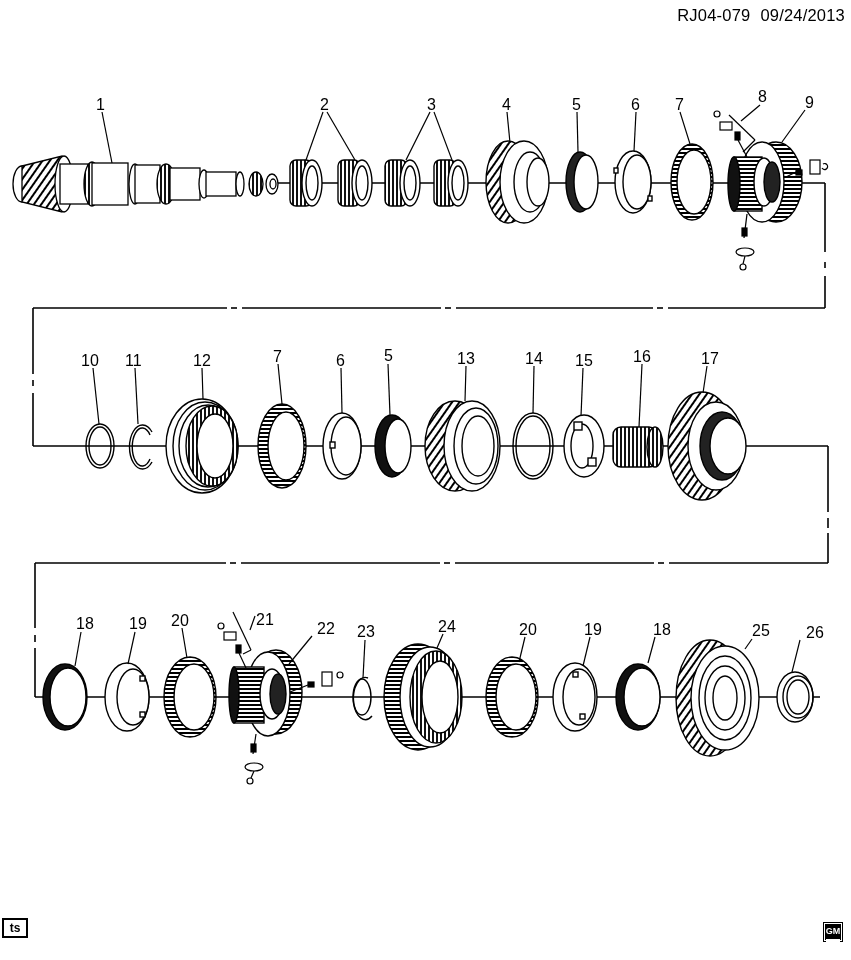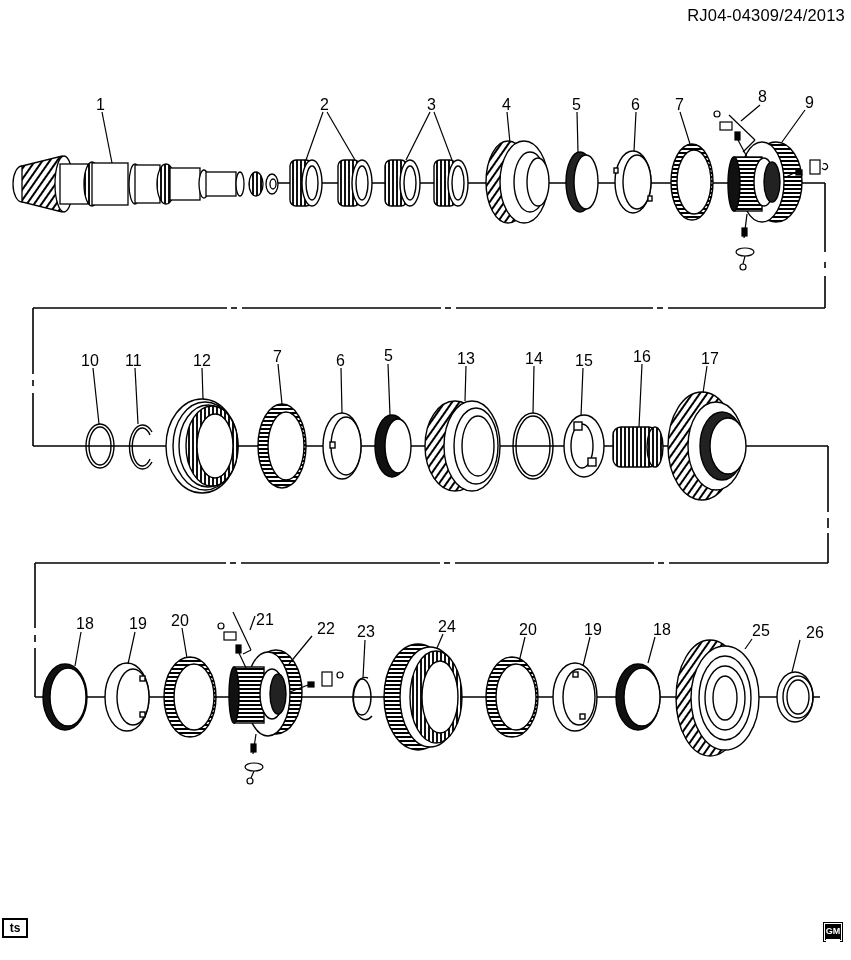--- a/index.html
+++ b/index.html
@@ -1,37 +1,37 @@
 <!DOCTYPE html>
 <html><head>
 <meta charset="utf-8">
 <style>
   html, body { margin: 0; padding: 0; background: #ffffff; }
   body { width: 851px; height: 960px; position: relative; overflow: hidden;
          font-family: "Liberation Sans", sans-serif; color: #000; }
   .header { position: absolute; top: 6px; right: 6px; font-size: 16.5px; letter-spacing: 0.2px; }
-  .header span + span { }
+  .header span + span { margin-left: 10px; }
   svg.diagram { position: absolute; left: 0; top: 0; }
   .callout { font-family: "Liberation Sans", sans-serif; font-size: 16px; fill: #000; }
   .ts-box { position: absolute; left: 2px; top: 918px; width: 22px; height: 16px;
             border: 2px solid #000; font-size: 12px; line-height: 16px; text-align: center; font-weight: bold; }
   .gm-logo { position: absolute; left: 823px; top: 922px; width: 20px; height: 20px;
              border: 1.5px solid #000; background: #fff; box-sizing: border-box; }
   .gm-logo .gm-inner { position: absolute; left: 1px; top: 1px; right: 1px; bottom: 1px;
              background: #000; color: #fff; font-size: 9px; font-weight: bold;
              text-align: center; line-height: 14px; }
   .gm-logo .gm-bar { position: absolute; left: 2px; right: 2px; top: 16px; height: 1px; background: #fff; }
   .gm-logo .gm-sub { position: absolute; left: 2px; right: 2px; top: 18px; height: 5px;
              border: 1px solid #fff; box-sizing: border-box; }
 </style>
 </head>
 <body>
 
 <div class="header">
-  <span>RJ04-043</span><span>09/24/2013</span>
+  <span>RJ04-079</span><span>09/24/2013</span>
 </div>
 
 <svg class="diagram" width="851" height="960" viewBox="0 0 851 960" xmlns="http://www.w3.org/2000/svg">
   <defs>
     <pattern id="teeth" width="3" height="4" patternUnits="userSpaceOnUse">
       <rect width="3" height="4" fill="#fff"></rect>
       <rect width="3" height="2" fill="#000"></rect>
     </pattern>
     <pattern id="rollers" width="4" height="3" patternUnits="userSpaceOnUse">
       <rect width="4" height="3" fill="#fff"></rect>

